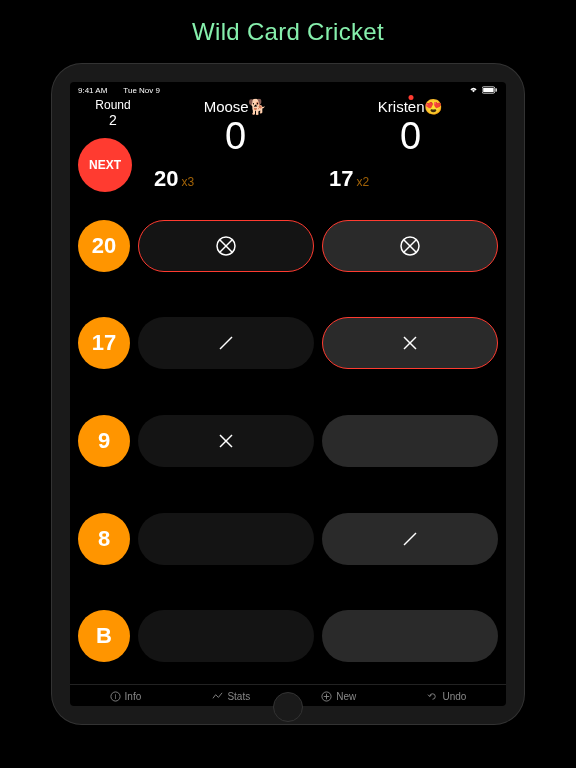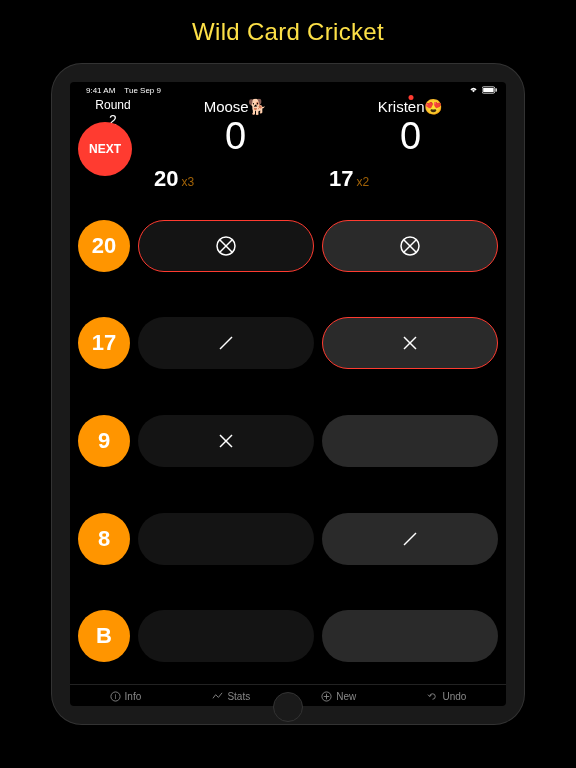--- a/index.html
+++ b/index.html
@@ -5,21 +5,21 @@
   * { margin: 0; padding: 0; box-sizing: border-box; }
   body {
     background: #000;
     font-family: -apple-system, BlinkMacSystemFont, "Helvetica Neue", sans-serif;
     width: 576px;
     height: 768px;
     overflow: hidden;
     position: relative;
   }
   .page-title {
-    color: #fde047;
+    color: #86efac;
     font-size: 24px;
     font-weight: 400;
     text-align: center;
     padding: 18px 0;
     letter-spacing: 0.3px;
   }
   .device-frame {
     width: 472px;
     height: 660px;
     margin: 0 auto;
@@ -41,21 +41,21 @@
   }
   .status-bar {
     display: flex;
     justify-content: space-between;
     align-items: center;
     padding: 3px 8px 0;
     font-size: 8px;
     color: #fff;
     height: 14px;
   }
-  .status-left { display: flex; gap: 9px; margin-left: 8px; }
+  .status-left { display: flex; gap: 16px; }
   .status-right { display: flex; gap: 3px; align-items: center; }
   .header {
     display: grid;
     grid-template-columns: 70px 1fr 1fr;
     align-items: flex-start;
     padding: 2px 8px 0;
   }
   .round-box {
     text-align: center;
     color: #fff;
@@ -70,21 +70,21 @@
   }
   .player-name { font-size: 15px; }
   .player-score { font-size: 38px; font-weight: 300; line-height: 1.1; }
   .turn-dot {
     width: 5px; height: 5px; background: #ff3b30; border-radius: 50%;
     position: absolute; top: -3px; left: 50%; transform: translateX(-50%);
   }
   .next-btn {
     position: absolute;
     left: 8px;
-    top: 40px;
+    top: 56px;
     width: 54px;
     height: 54px;
     border-radius: 50%;
     background: #ff3b30;
     color: #fff;
     font-size: 12px;
     font-weight: 600;
     display: flex;
     align-items: center;
     justify-content: center;
@@ -174,21 +174,21 @@
 <body>
 
 <div class="page-title">Wild Card Cricket</div>
 
 <div class="device-frame">
   <div class="screen">
 
     <div class="status-bar">
       <div class="status-left">
         <span>9:41 AM</span>
-        <span>Tue Sep 9</span>
+        <span>Tue Nov 9</span>
       </div>
       <div class="status-right">
         <span>
           <svg viewBox="0 0 14 10" width="11" height="8">
               <path d="M7 8 L5 6 Q7 4 9 6 Z M3 4 Q7 0 11 4 L9.5 5.5 Q7 3 4.5 5.5 Z" fill="#fff"></path>
             </svg>
         </span>
         <span>
           <svg viewBox="0 0 20 10" width="16" height="8">
               <rect x="0" y="1" width="16" height="8" rx="2" fill="none" stroke="#fff" stroke-width="1"></rect>

